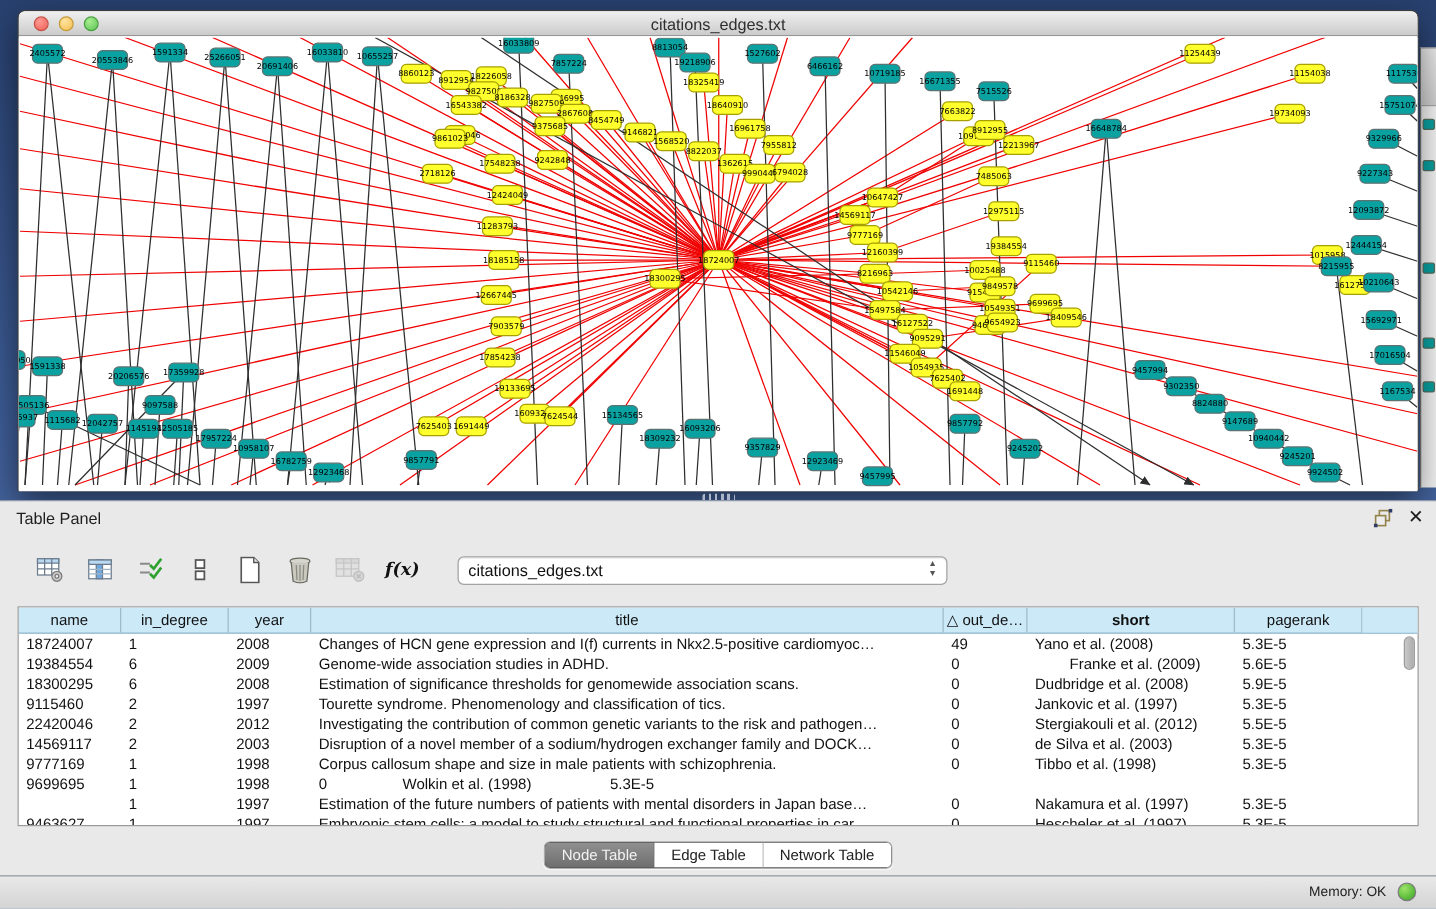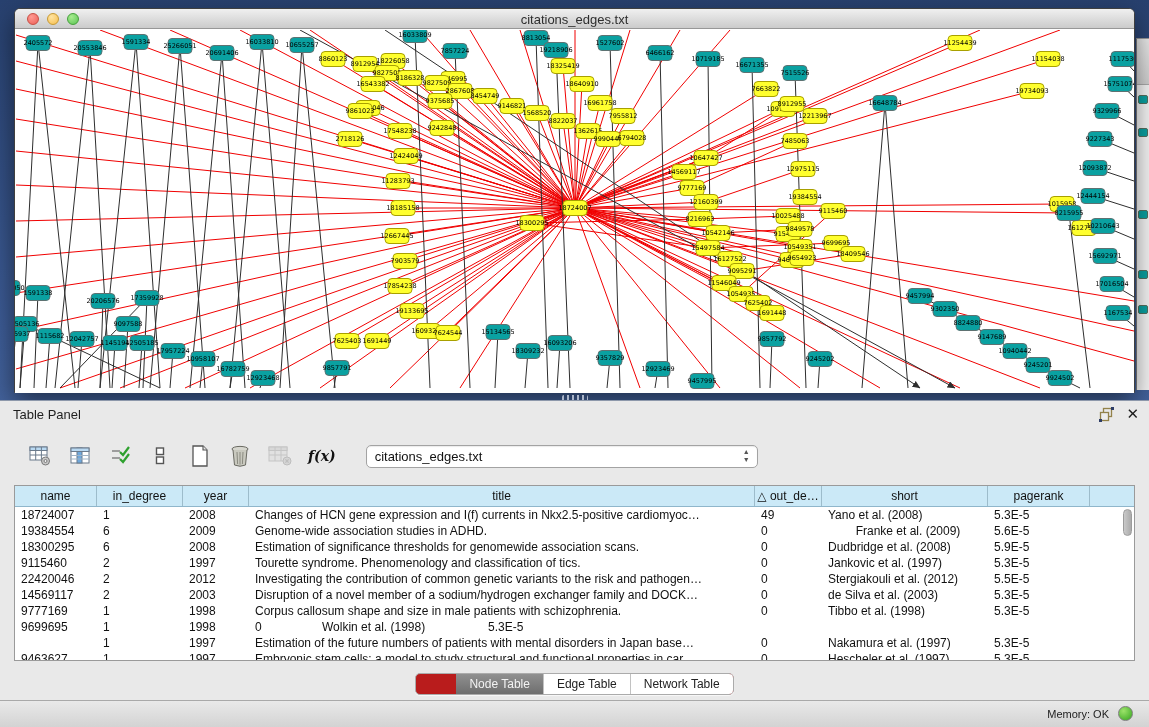--- a/index.html
+++ b/index.html
@@ -67,21 +67,21 @@
   .th:last-child { border-right:none; }
   .trow { display:flex; height:16px; }
   .td { font-size:12px; color:#111; line-height:16px; padding-left:6px;
     overflow:hidden; white-space:nowrap; text-overflow:ellipsis; }
   .vscroll { position:absolute; right:2px; top:23px; width:9px; height:158px; }
   .vthumb { position:absolute; top:0; left:0; width:9px; height:27px;
     background:linear-gradient(90deg,#c9c9c9,#ababab); border-radius:5px; border:1px solid #9c9c9c; }
 
   .tabsbar { position:absolute; left:0; top:272px; width:100%; display:flex; justify-content:center; }
   .segmented { display:inline-flex; border:1px solid #ABABAB; border-radius:5px;
-    overflow:hidden; background:#b91c1c; box-shadow:0 1px 1px rgba(255,255,255,.7);padding-left:40px; }
+    overflow:hidden; background:#000000; box-shadow:0 1px 1px rgba(255,255,255,.7); }
   .segment { font-size:12px; padding:3px 13px; color:#222; background:#fff;
     border-right:1px solid #C2C2C2; cursor:pointer; }
   .segment:last-child { border-right:none; }
   .segment.active { background:linear-gradient(180deg,#909090,#6E6E6E); color:#F3F3F3; }
 
   
   .statusbar { position:absolute; left:0; top:700px; width:1149px; height:27px;
     background:linear-gradient(180deg,#E9E9E9,#D3D3D3); border-top:1px solid #A9A9A9; }
   .mem-label { position:absolute; right:40px; top:7px; font-size:11px; color:#222; }
   .mem-dot { position:absolute; right:16px; top:5px; width:15px; height:15px; border-radius:50%;
@@ -932,21 +932,21 @@
       </span>
     </div>
 
     <div class="grid">
       <div class="thead" id="tableHead">
           <div class="th" style="width: 82px;">name</div>
           <div class="th" style="width: 86px;">in_degree</div>
           <div class="th" style="width: 66px;">year</div>
           <div class="th" style="width: 506px;">title</div>
           <div class="th" style="width: 67px;">△ out_de…</div>
-          <div class="th" style="width: 166px;">short</div>
+          <div class="th" style="width: 166px; font-weight: bold;">short</div>
           <div class="th" style="width: 102px;">pagerank</div>
           <div class="th" style="width: 44px; background: rgb(203, 233, 247);"></div>
         </div>
       <div id="tableBody">
           <div class="trow">
             <div class="td" style="width: 82px;">18724007</div>
             <div class="td" style="width: 86px;">1</div>
             <div class="td" style="width: 66px;">2008</div>
             <div class="td" style="width: 506px;">Changes of HCN gene expression and I(f) currents in Nkx2.5-positive cardiomyoc…</div>
             <div class="td" style="width: 67px;">49</div>

